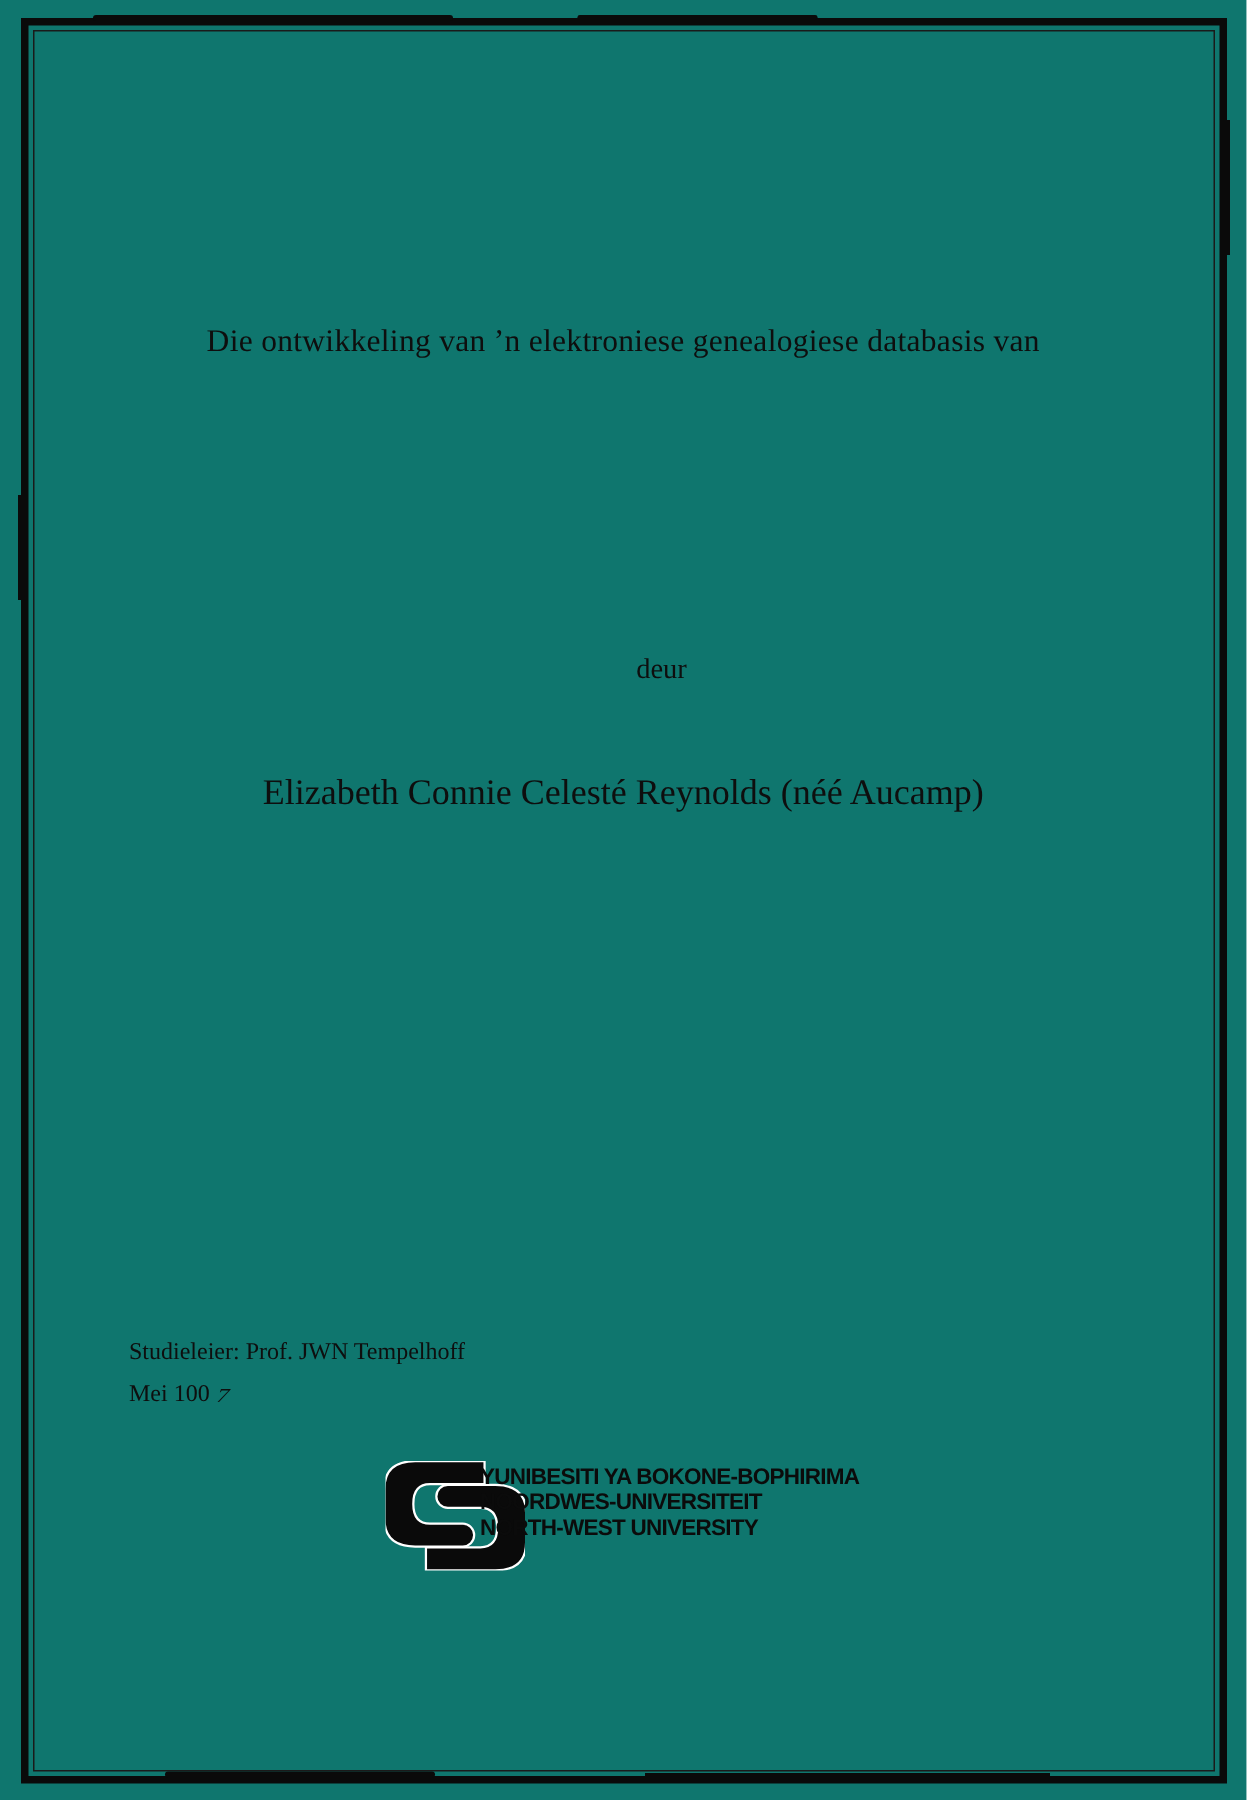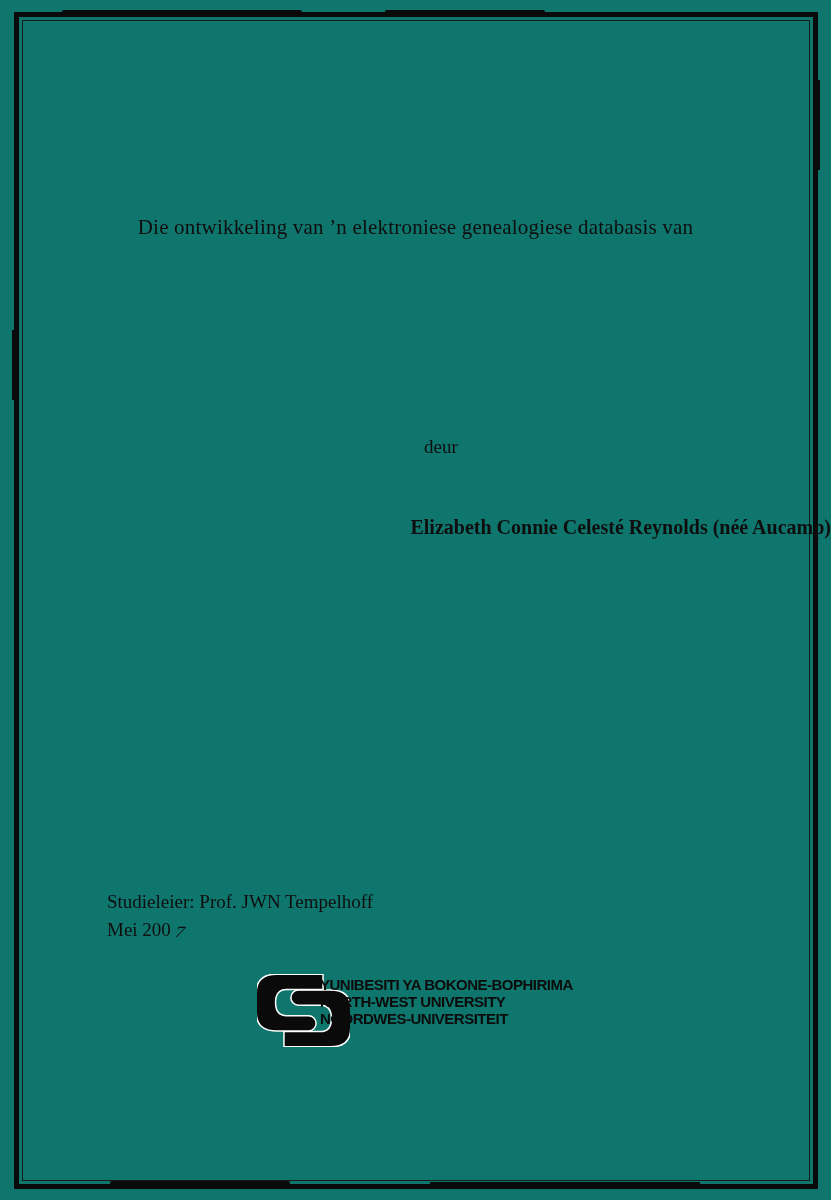--- a/index.html
+++ b/index.html
@@ -18,27 +18,27 @@
   .a3{left:12px;top:330px;width:4px;height:70px;}
   .a4{left:110px;top:1181px;width:180px;height:4px;border-radius:2px;}
   .a5{left:430px;top:1182px;width:270px;height:3px;}
   .a6{right:11px;top:80px;width:3px;height:90px;}
 
   .title{
     position:absolute;top:206px;left:48px;right:48px;
     text-align:center;font-size:21px;line-height:42.5px;letter-spacing:0.2px;
   }
   .byline{position:absolute;top:436px;left:15px;right:0;text-align:center;font-size:19px;padding-left:36px;}
-  .author{position:absolute;top:516px;left:0;right:0;text-align:right;font-size:20px;font-weight:bold;}
+  .author{position:absolute;top:516px;left:0;right:0;text-align:center;font-size:24px;}
 
   .statement{position:absolute;top:664px;left:101px;width:636px;font-size:17.5px;line-height:27px;}
   .statement .justify{text-align:justify;text-align-last:justify;}
   .italic{font-style:italic;}
 
-  .supervisor-block{position:absolute;top:888px;left:107px;font-size:19px;line-height:27.5px;}
+  .supervisor-block{position:absolute;top:888px;left:86px;font-size:16px;line-height:27.5px;}
   .date-seven{display:inline-block;transform:skewX(-20deg) scaleY(0.82) translateY(-1px);transform-origin:bottom left;}
 
   .logo-mark{position:absolute;left:257px;top:974px;width:93px;height:73px;}
   .logo-text{
     position:absolute;left:320px;top:976px;width:256px;
     text-align:left;white-space:nowrap;
     font-family:"Liberation Sans",sans-serif;font-weight:bold;
     font-size:15px;line-height:17px;letter-spacing:-0.5px;color:#0b0b0b;
   }
 </style>
@@ -61,29 +61,29 @@
     <div>Die ontwikkeling van ’n elektroniese genealogiese databasis van</div>
   </div>
 
   <div class="byline">deur</div>
 
   <div class="author">Elizabeth Connie Celesté Reynolds (néé Aucamp)</div>
 
 
   <div class="supervisor-block">
     <div>Studieleier: Prof. JWN Tempelhoff</div>
-    <div><span>Mei 200</span><span class="date-seven">7</span></div>
+    <div><span>Mei 100</span><span class="date-seven">7</span></div>
   </div>
 
   <svg class="logo-mark" viewBox="0 0 94 72" aria-hidden="true">
 
     <path d="M 66 0 L 20 0 Q 0 0 0 18 L 0 38 Q 0 56 20 56 L 52 56 A 7 7 0 0 0 52 42 L 30 42 Q 18 42 18 28 Q 18 14 30 14 L 66 14 Z" transform="rotate(180 47 36)" fill="#0a0a0a" stroke="#ffffff" stroke-width="3" paint-order="stroke"></path>
 
     <path d="M 66 0 L 20 0 Q 0 0 0 18 L 0 38 Q 0 56 20 56 L 52 56 A 7 7 0 0 0 52 42 L 30 42 Q 18 42 18 28 Q 18 14 30 14 L 66 14 Z" fill="#0a0a0a" stroke="#ffffff" stroke-width="3" paint-order="stroke"></path>
   </svg>
 
   <div class="logo-text">
     <div>YUNIBESITI YA BOKONE-BOPHIRIMA</div>
+    <div>NOORDWES-UNIVERSITEIT</div>
     <div>NORTH-WEST UNIVERSITY</div>
-    <div>NOORDWES-UNIVERSITEIT</div>
   </div>
 
 </div>
 
 </body></html>

